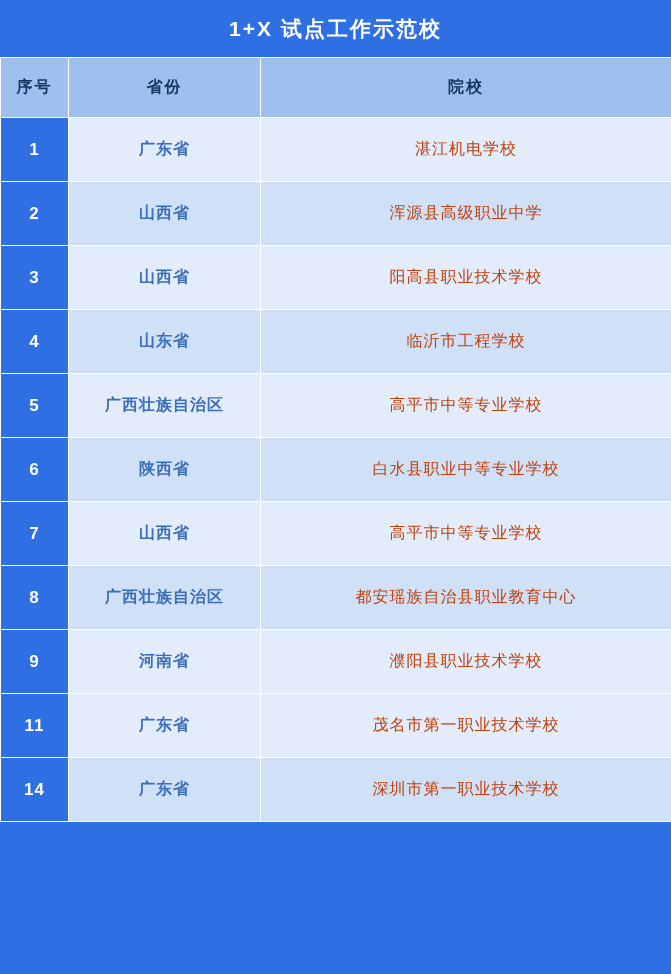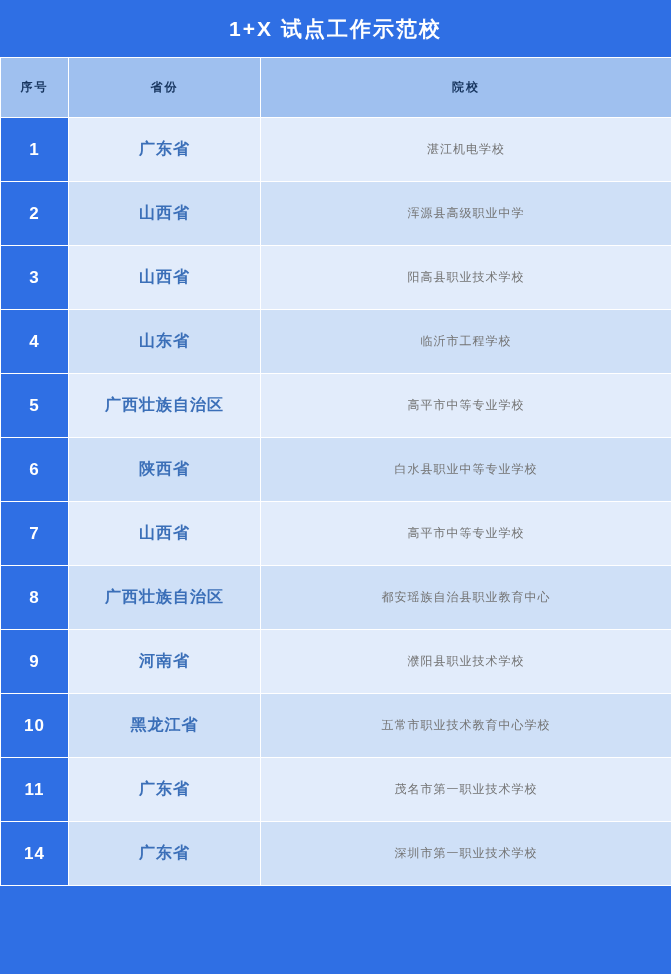--- a/index.html
+++ b/index.html
@@ -38,21 +38,21 @@
     width: 671px;
     table-layout: fixed;
   }
   col.c-idx { width: 68px; }
   col.c-prov { width: 192px; }
   col.c-school { width: 411px; }
 
   thead th {
     background: #9fc0ef;
     color: #17355f;
-    font-size: 12px;
+    font-size: 16px;
     font-weight: bold;
     height: 57px;
     border: 1px solid #ffffff;
     letter-spacing: 2px;
   }
   tbody td {
     height: 61px;
     border: 1px solid #ffffff;
     text-align: center;
     vertical-align: middle;
@@ -63,22 +63,22 @@
     color: #ffffff;
     font-size: 17px;
     font-weight: bold;
   }
   td.prov {
     color: #3b6fb8;
     font-size: 16px;
     font-weight: bold;
   }
   td.school {
-    color: #737373;
-    font-size: 12px;
+    color: #c2410c;
+    font-size: 16px;
   }
   tr.odd td.prov, tr.odd td.school { background: #e2ecfb; }
   tr.even td.prov, tr.even td.school { background: #cfe0f7; }
 </style>
 </head>
 <body>
 
 <div class="sheet">
 
   <div class="title-bar">1+X 试点工作示范校</div>
@@ -135,25 +135,20 @@
       <tr class="even">
         <td class="idx">8</td>
         <td class="prov">广西壮族自治区</td>
         <td class="school">都安瑶族自治县职业教育中心</td>
       </tr>
       <tr class="odd">
         <td class="idx">9</td>
         <td class="prov">河南省</td>
         <td class="school">濮阳县职业技术学校</td>
       </tr>
-      <tr class="even">
-        <td class="idx">10</td>
-        <td class="prov">黑龙江省</td>
-        <td class="school">五常市职业技术教育中心学校</td>
-      </tr>
       <tr class="odd">
         <td class="idx">11</td>
         <td class="prov">广东省</td>
         <td class="school">茂名市第一职业技术学校</td>
       </tr>
       <tr class="even">
         <td class="idx">14</td>
         <td class="prov">广东省</td>
         <td class="school">深圳市第一职业技术学校</td>
       </tr>

